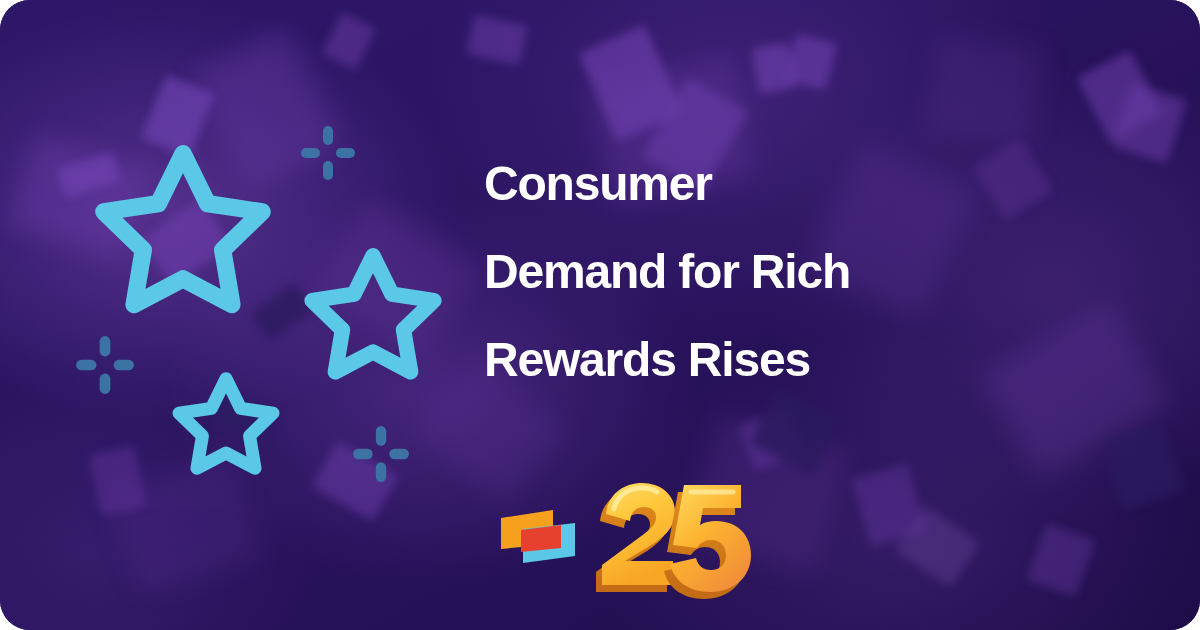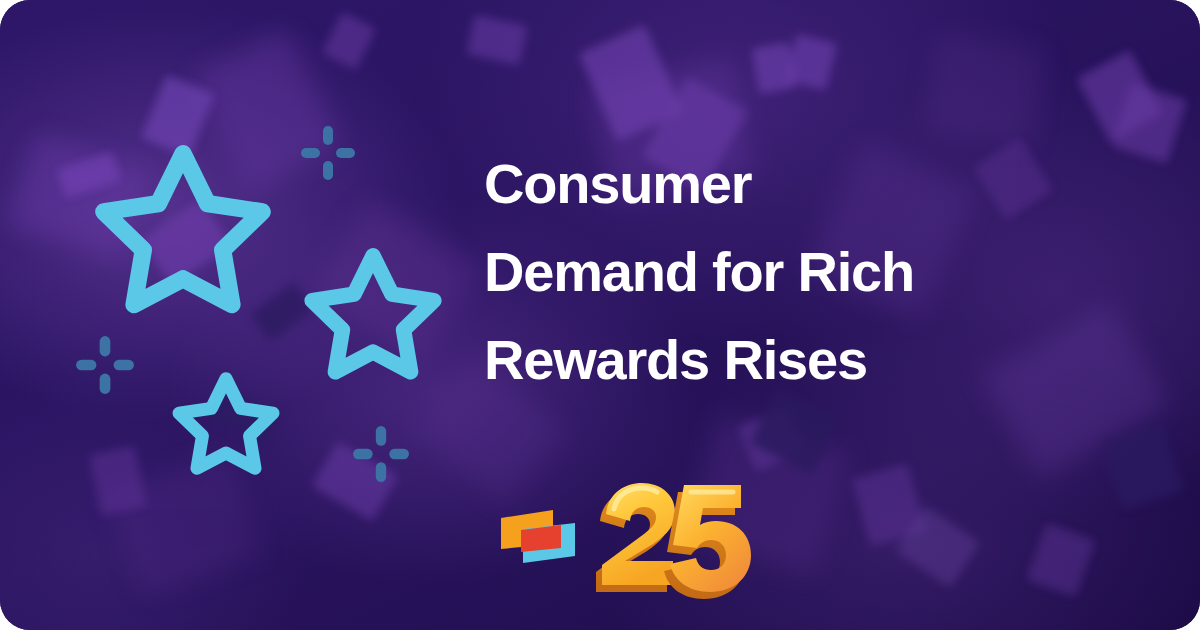--- a/index.html
+++ b/index.html
@@ -65,21 +65,21 @@
 
   
   #headline {
     position: absolute;
     left: 484px;
     top: 140px;
     width: 680px;
     color: #ffffff;
     font-family: "Liberation Sans", sans-serif;
     font-weight: bold;
-    font-size: 56px;
+    font-size: 48px;
     line-height: 88px;
     letter-spacing: -1.2px;
     white-space: pre-line;
   }
 
   
   #logo-lockup {
     position: absolute;
     left: 498px;
     top: 473px;

